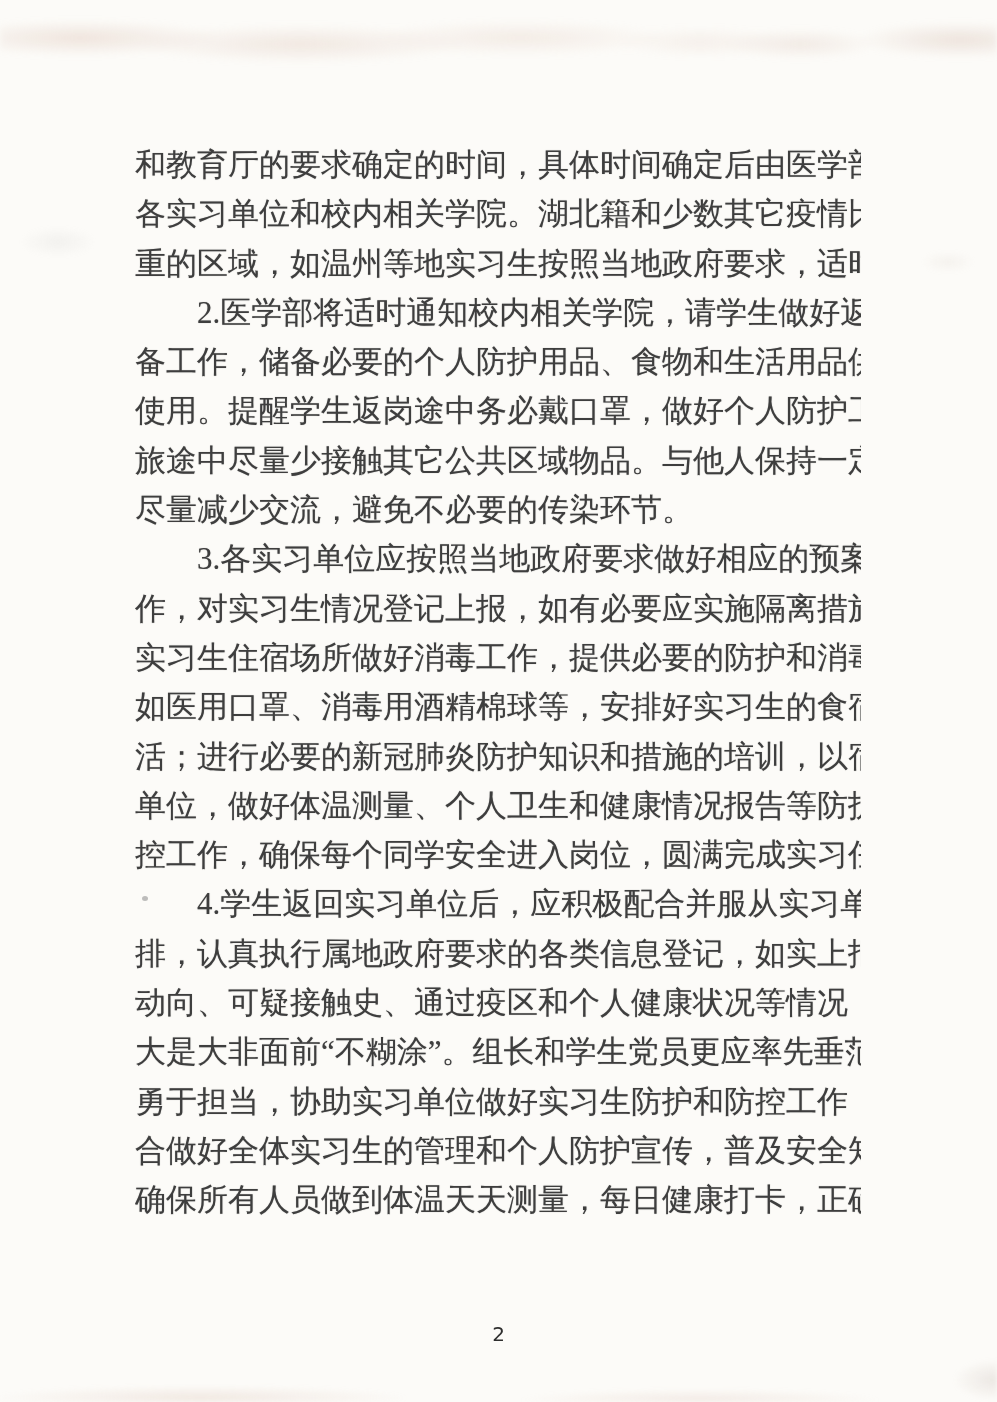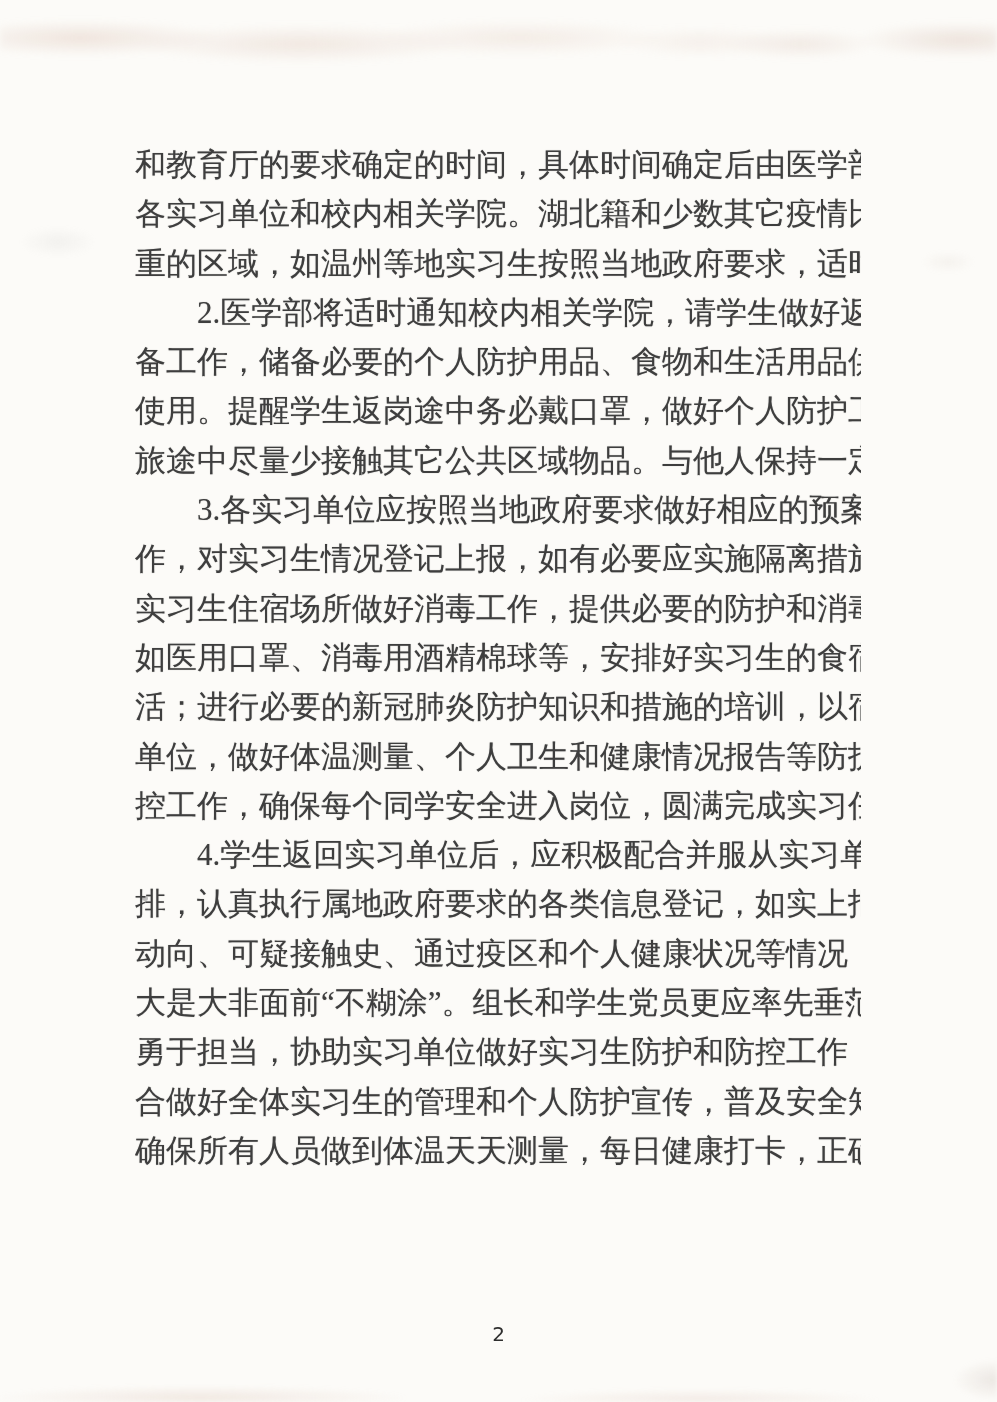--- a/index.html
+++ b/index.html
@@ -95,20 +95,21 @@
   <div class="speck"></div>
 
   <div class="text-block">
     <div class="line">和教育厅的要求确定的时间，具体时间确定后由医学部通知</div>
     <div class="line">各实习单位和校内相关学院。湖北籍和少数其它疫情比较严</div>
     <div class="line">重的区域，如温州等地实习生按照当地政府要求，适时返岗。</div>
     <div class="line indent">2.医学部将适时通知校内相关学院，请学生做好返岗准</div>
     <div class="line">备工作，储备必要的个人防护用品、食物和生活用品供旅途</div>
     <div class="line">使用。提醒学生返岗途中务必戴口罩，做好个人防护工作，</div>
     <div class="line">旅途中尽量少接触其它公共区域物品。与他人保持一定距离，</div>
+    <div class="line para-end">尽量减少交流，避免不必要的传染环节。</div>
     <div class="line indent">3.各实习单位应按照当地政府要求做好相应的预案工</div>
     <div class="line">作，对实习生情况登记上报，如有必要应实施隔离措施。对</div>
     <div class="line">实习生住宿场所做好消毒工作，提供必要的防护和消毒用品，</div>
     <div class="line">如医用口罩、消毒用酒精棉球等，安排好实习生的食宿和生</div>
     <div class="line">活；进行必要的新冠肺炎防护知识和措施的培训，以宿舍为</div>
     <div class="line">单位，做好体温测量、个人卫生和健康情况报告等防护、防</div>
     <div class="line">控工作，确保每个同学安全进入岗位，圆满完成实习任务。</div>
     <div class="line indent">4.学生返回实习单位后，应积极配合并服从实习单位安</div>
     <div class="line">排，认真执行属地政府要求的各类信息登记，如实上报假期</div>
     <div class="line">动向、可疑接触史、通过疫区和个人健康状况等情况，做到</div>

